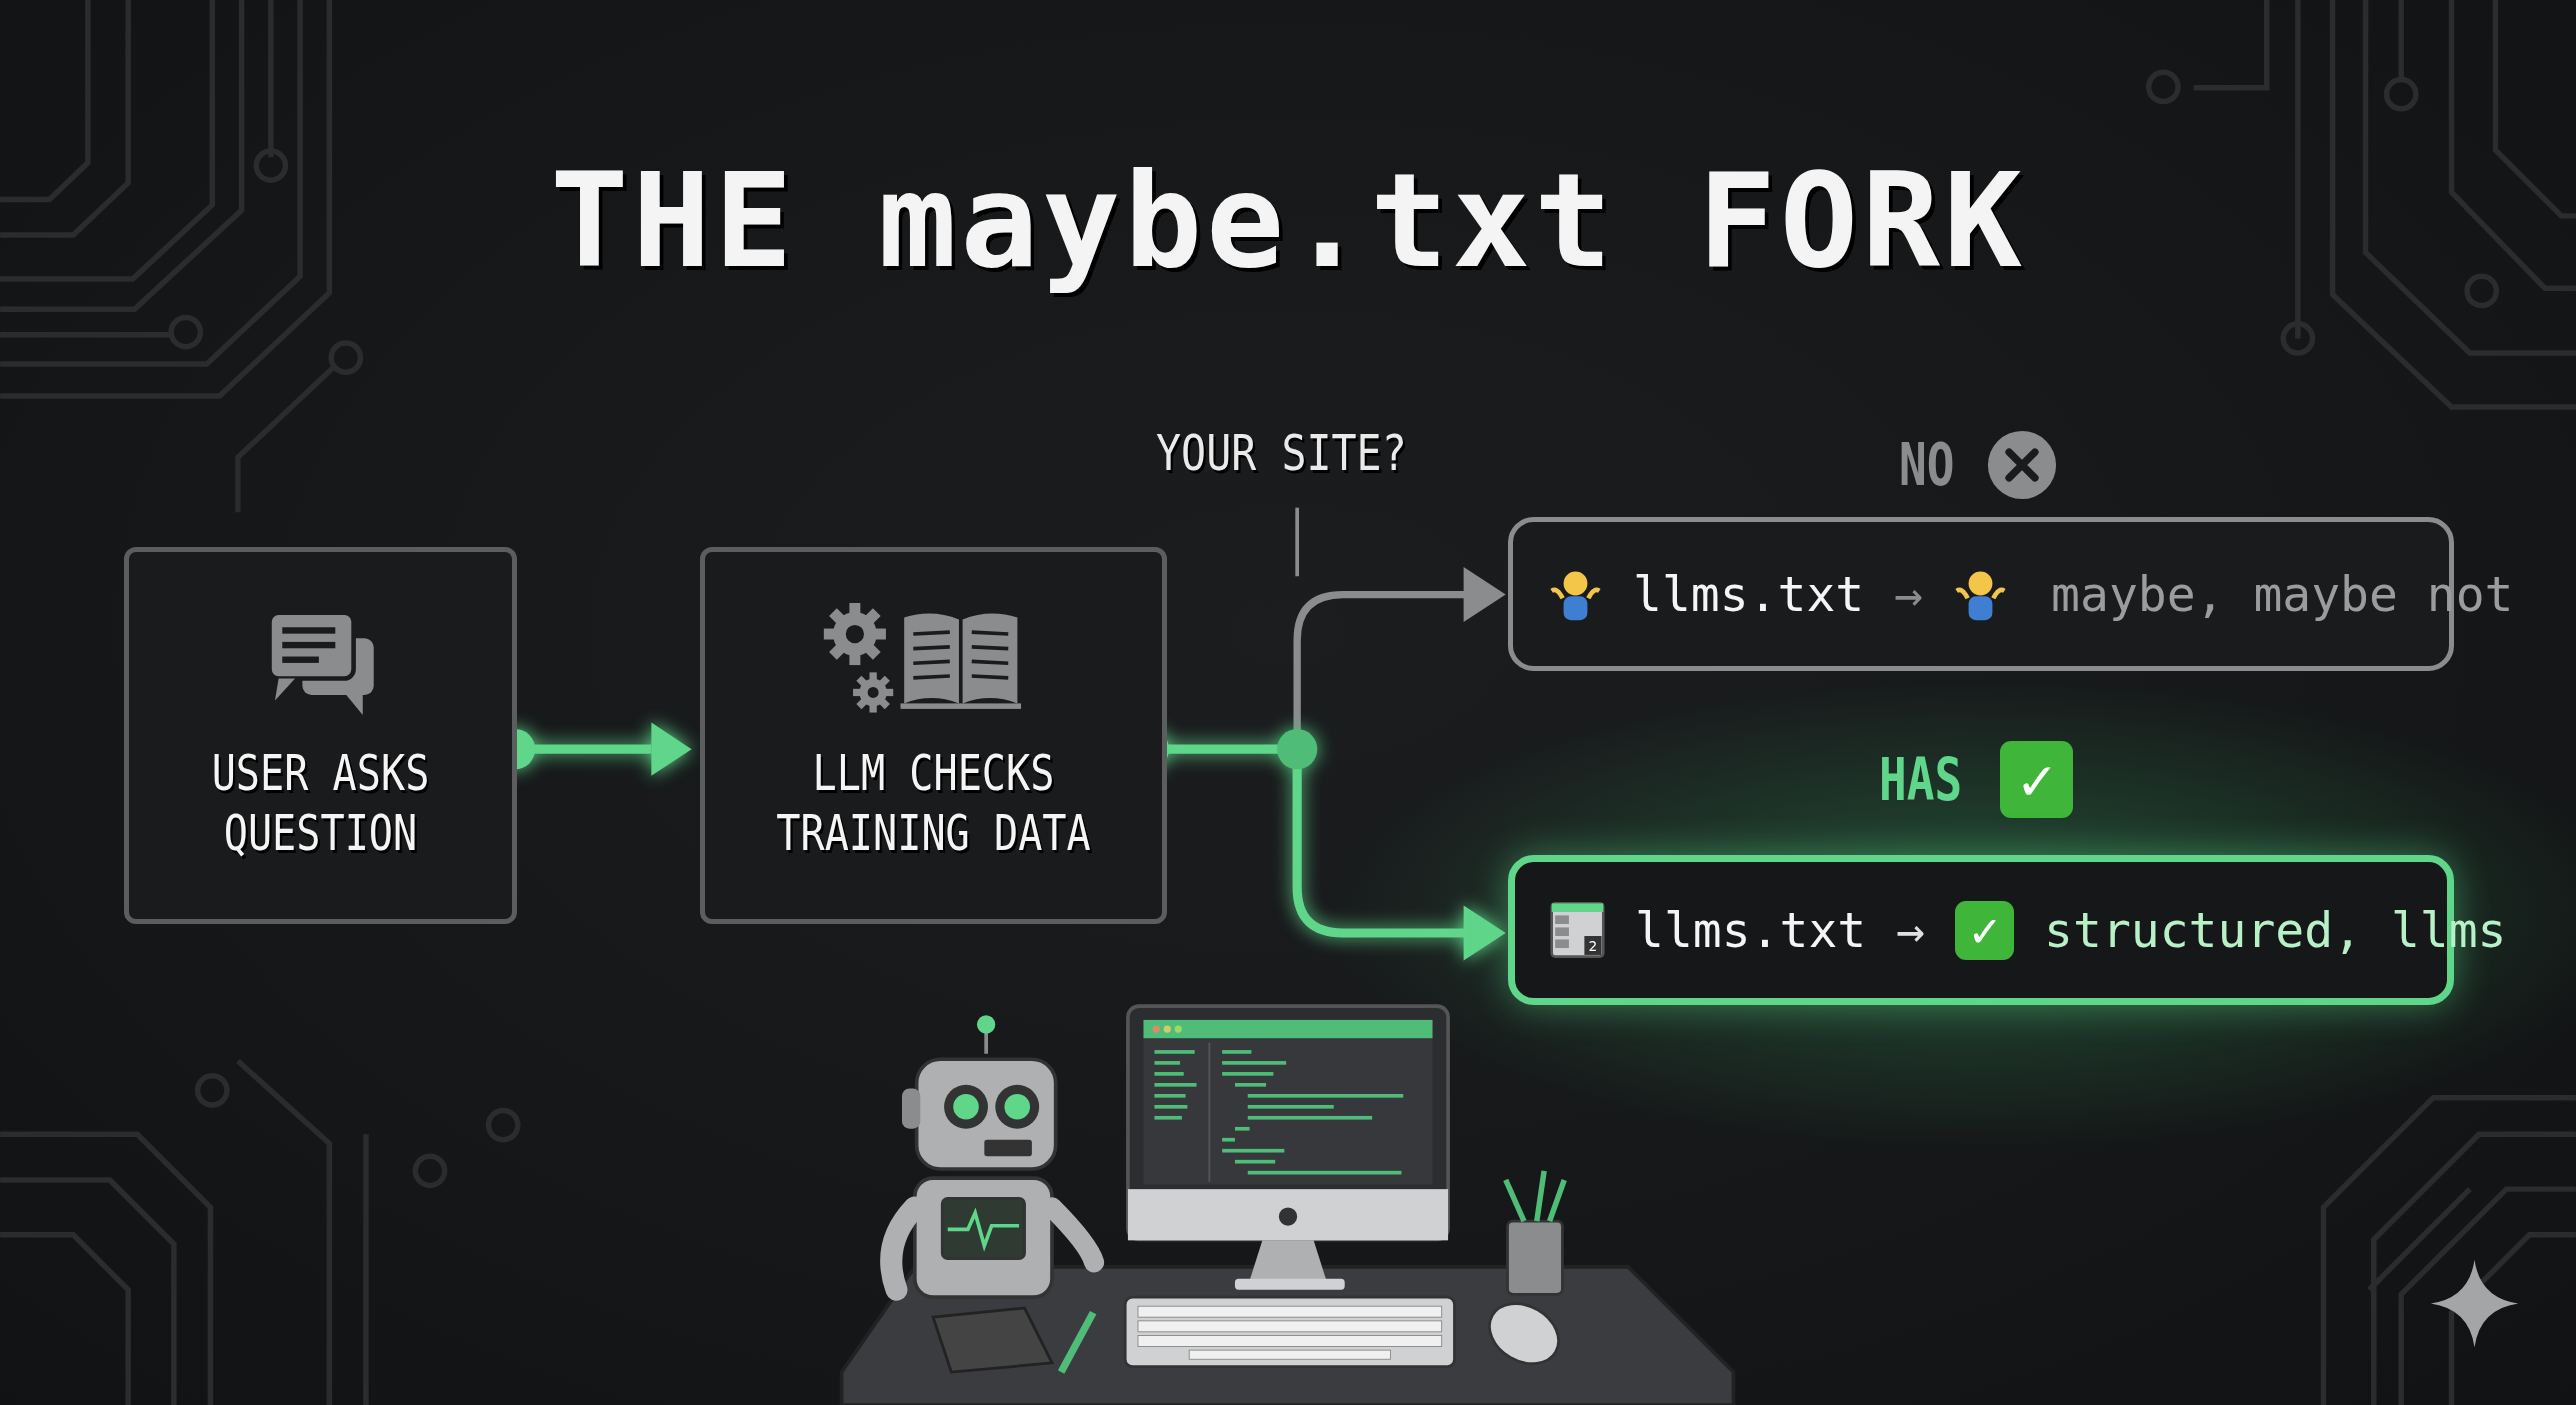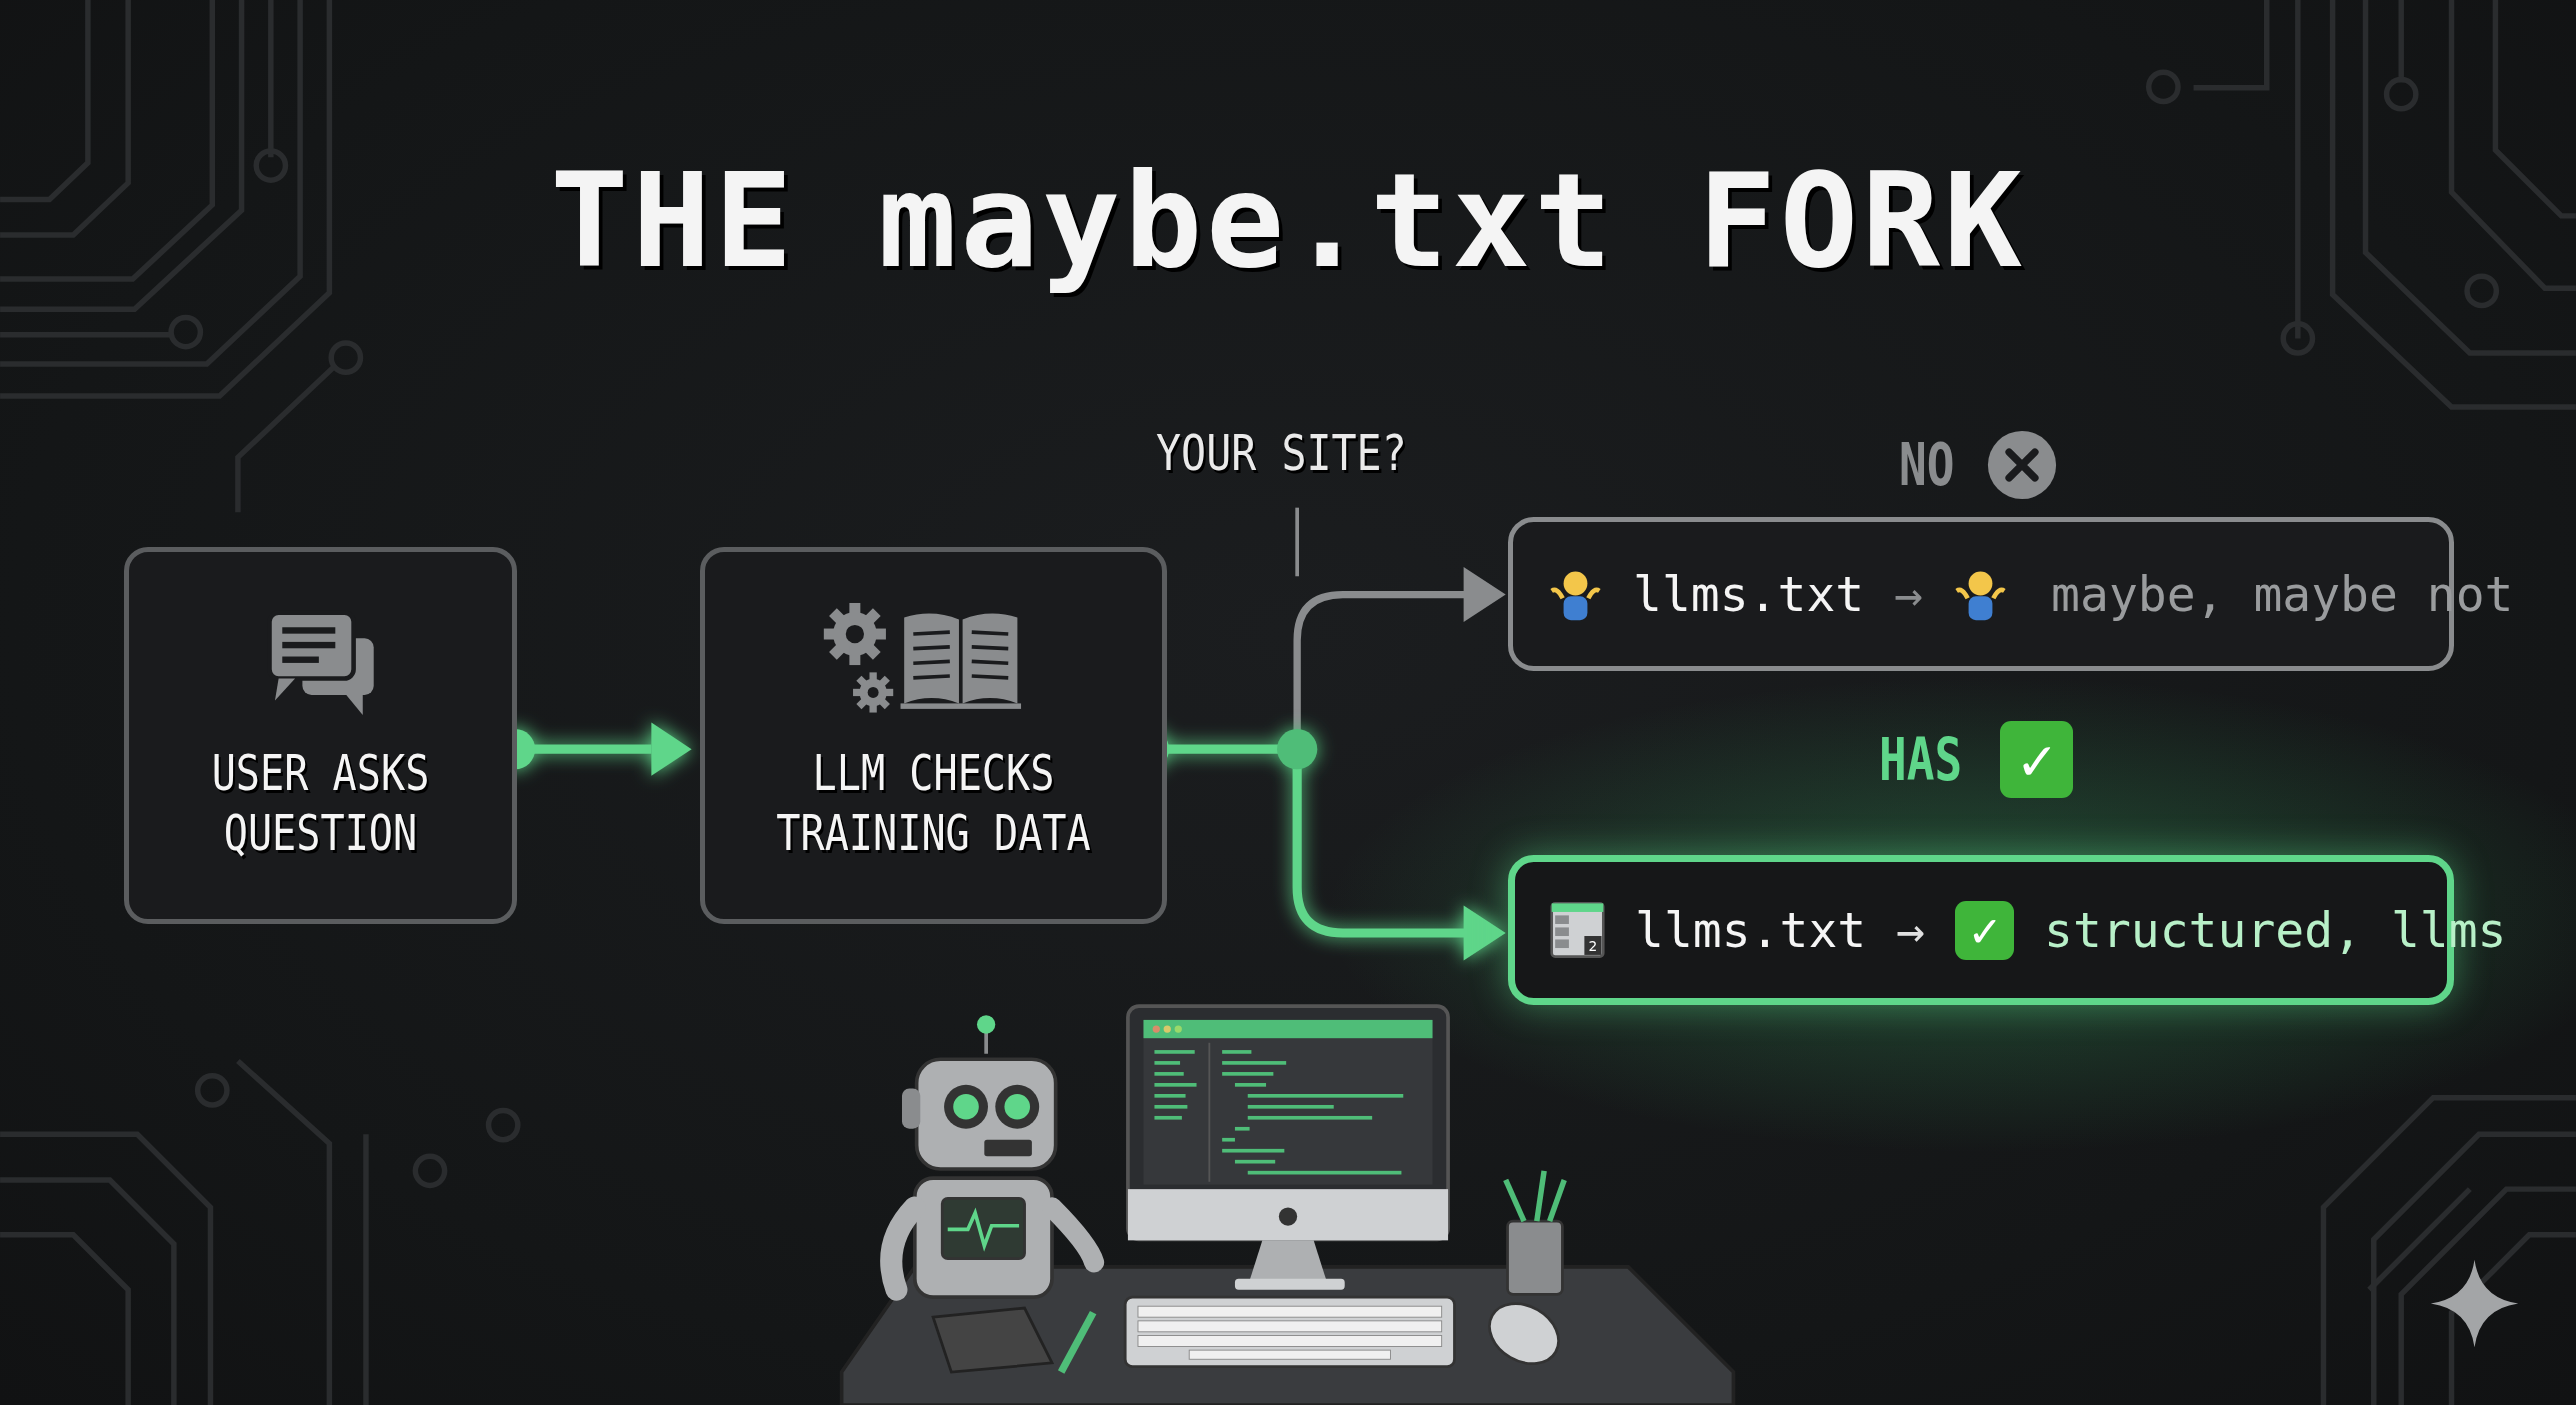--- a/index.html
+++ b/index.html
@@ -1,20 +1,20 @@
 <!DOCTYPE html>
 <html style="font-size:14.6px"><head>
 <meta charset="utf-8">
 <style>
   html,body{margin:0;padding:0;}
   body{width:2576px;height:1405px;overflow:hidden;background:#161819;position:relative;font-family:"DejaVu Sans Mono","Liberation Mono",monospace;color:#f2f2f2;}
   .bg{position:absolute;inset:0;background:radial-gradient(ellipse at 50% 45%,#1b1d1f 0%,#141617 70%,#111213 100%);}
   svg.layer{position:absolute;left:0;top:0;}
   .title{position:absolute;left:0;width:2576px;top:145px;text-align:center;font-family:"DejaVu Sans Mono",monospace;font-weight:bold;font-size:130px;letter-spacing:3.7px;color:#f4f4f4;text-shadow:3.7px 3.7px 0 #000;}
-  .box{position:absolute;border:5.5px solid #5b5d5f;border-radius:24px;background:#1a1b1d;box-sizing:border-box;}
+  .box{position:absolute;border:5.5px solid #5b5d5f;border-radius:12px;background:#1a1b1d;box-sizing:border-box;}
   .step-label{position:absolute;left:0;right:0;text-align:center;font-family:"DejaVu Sans Mono",monospace;font-size:49px;line-height:60px;color:#f5f5f5;text-shadow:2.7px 2.7px 0 #000;transform:scaleX(0.82);}
   .q-label{position:absolute;font-size:49px;color:#eaeaea;transform:scaleX(0.85);transform-origin:left;text-shadow:2.7px 2.7px 0 #000;}
   .branch-head{position:absolute;font-size:59px;font-weight:bold;transform:scaleX(0.78);transform-origin:left;}
   .outbox{position:absolute;border-radius:25.6px;box-sizing:border-box;display:flex;align-items:center;padding-left:35px;}
   .outbox .txt{font-size:48px;white-space:nowrap;display:flex;align-items:center;gap:30px;justify-content:space-between;}
   .emoji{display:inline-flex;width:55px;height:55px;align-items:center;justify-content:center;}
   .check{display:inline-flex;align-items:center;justify-content:center;background:#3fb53a;border-radius:11px;color:#fff;font-weight:bold;}
 </style>
 </head>
 <body>
@@ -182,21 +182,21 @@
           <circle cx="30" cy="18" r="13" fill="#f3c64a"></circle>
           <rect x="17" y="32" width="26" height="26" rx="8" fill="#3f7fd1"></rect>
           <path d="M4 26 Q10 22 16 34" stroke="#f3c64a" stroke-width="5" fill="none"></path>
           <path d="M56 26 Q50 22 44 34" stroke="#f3c64a" stroke-width="5" fill="none"></path>
         </svg>
     </span>
     <span style="color:#9a9c9e;margin-left:13px;">maybe, maybe not</span>
   </div>
 </div>
 
-<div style="position:absolute;left:1879px;top:720px;height:79px;display:flex;align-items:center;gap:14.6px;">
+<div style="position:absolute;left:1879px;top:740px;height:79px;display:flex;align-items:center;gap:14.6px;">
   <span class="branch-head" style="position:static;color:#5fd68a;">HAS</span>
   <span class="check" style="width:73px;height:77px;font-size:59px;">✓</span>
 </div>
 
 <div class="outbox" style="left:1508px;top:855px;width:946px;height:150px;border:7.3px solid #5fd68a;background:#161718;box-shadow:0 0 37px rgba(95,214,138,0.45);">
   <div class="txt">
     <span class="emoji">
       <svg width="59" height="60" viewBox="0 0 64 66" style="font-size:52px">
           <rect x="2" y="2" width="60" height="62" rx="4" fill="#cfd1d3" stroke="#555" stroke-width="3"></rect>
           <rect x="2" y="2" width="60" height="10" fill="#5fd68a"></rect>

